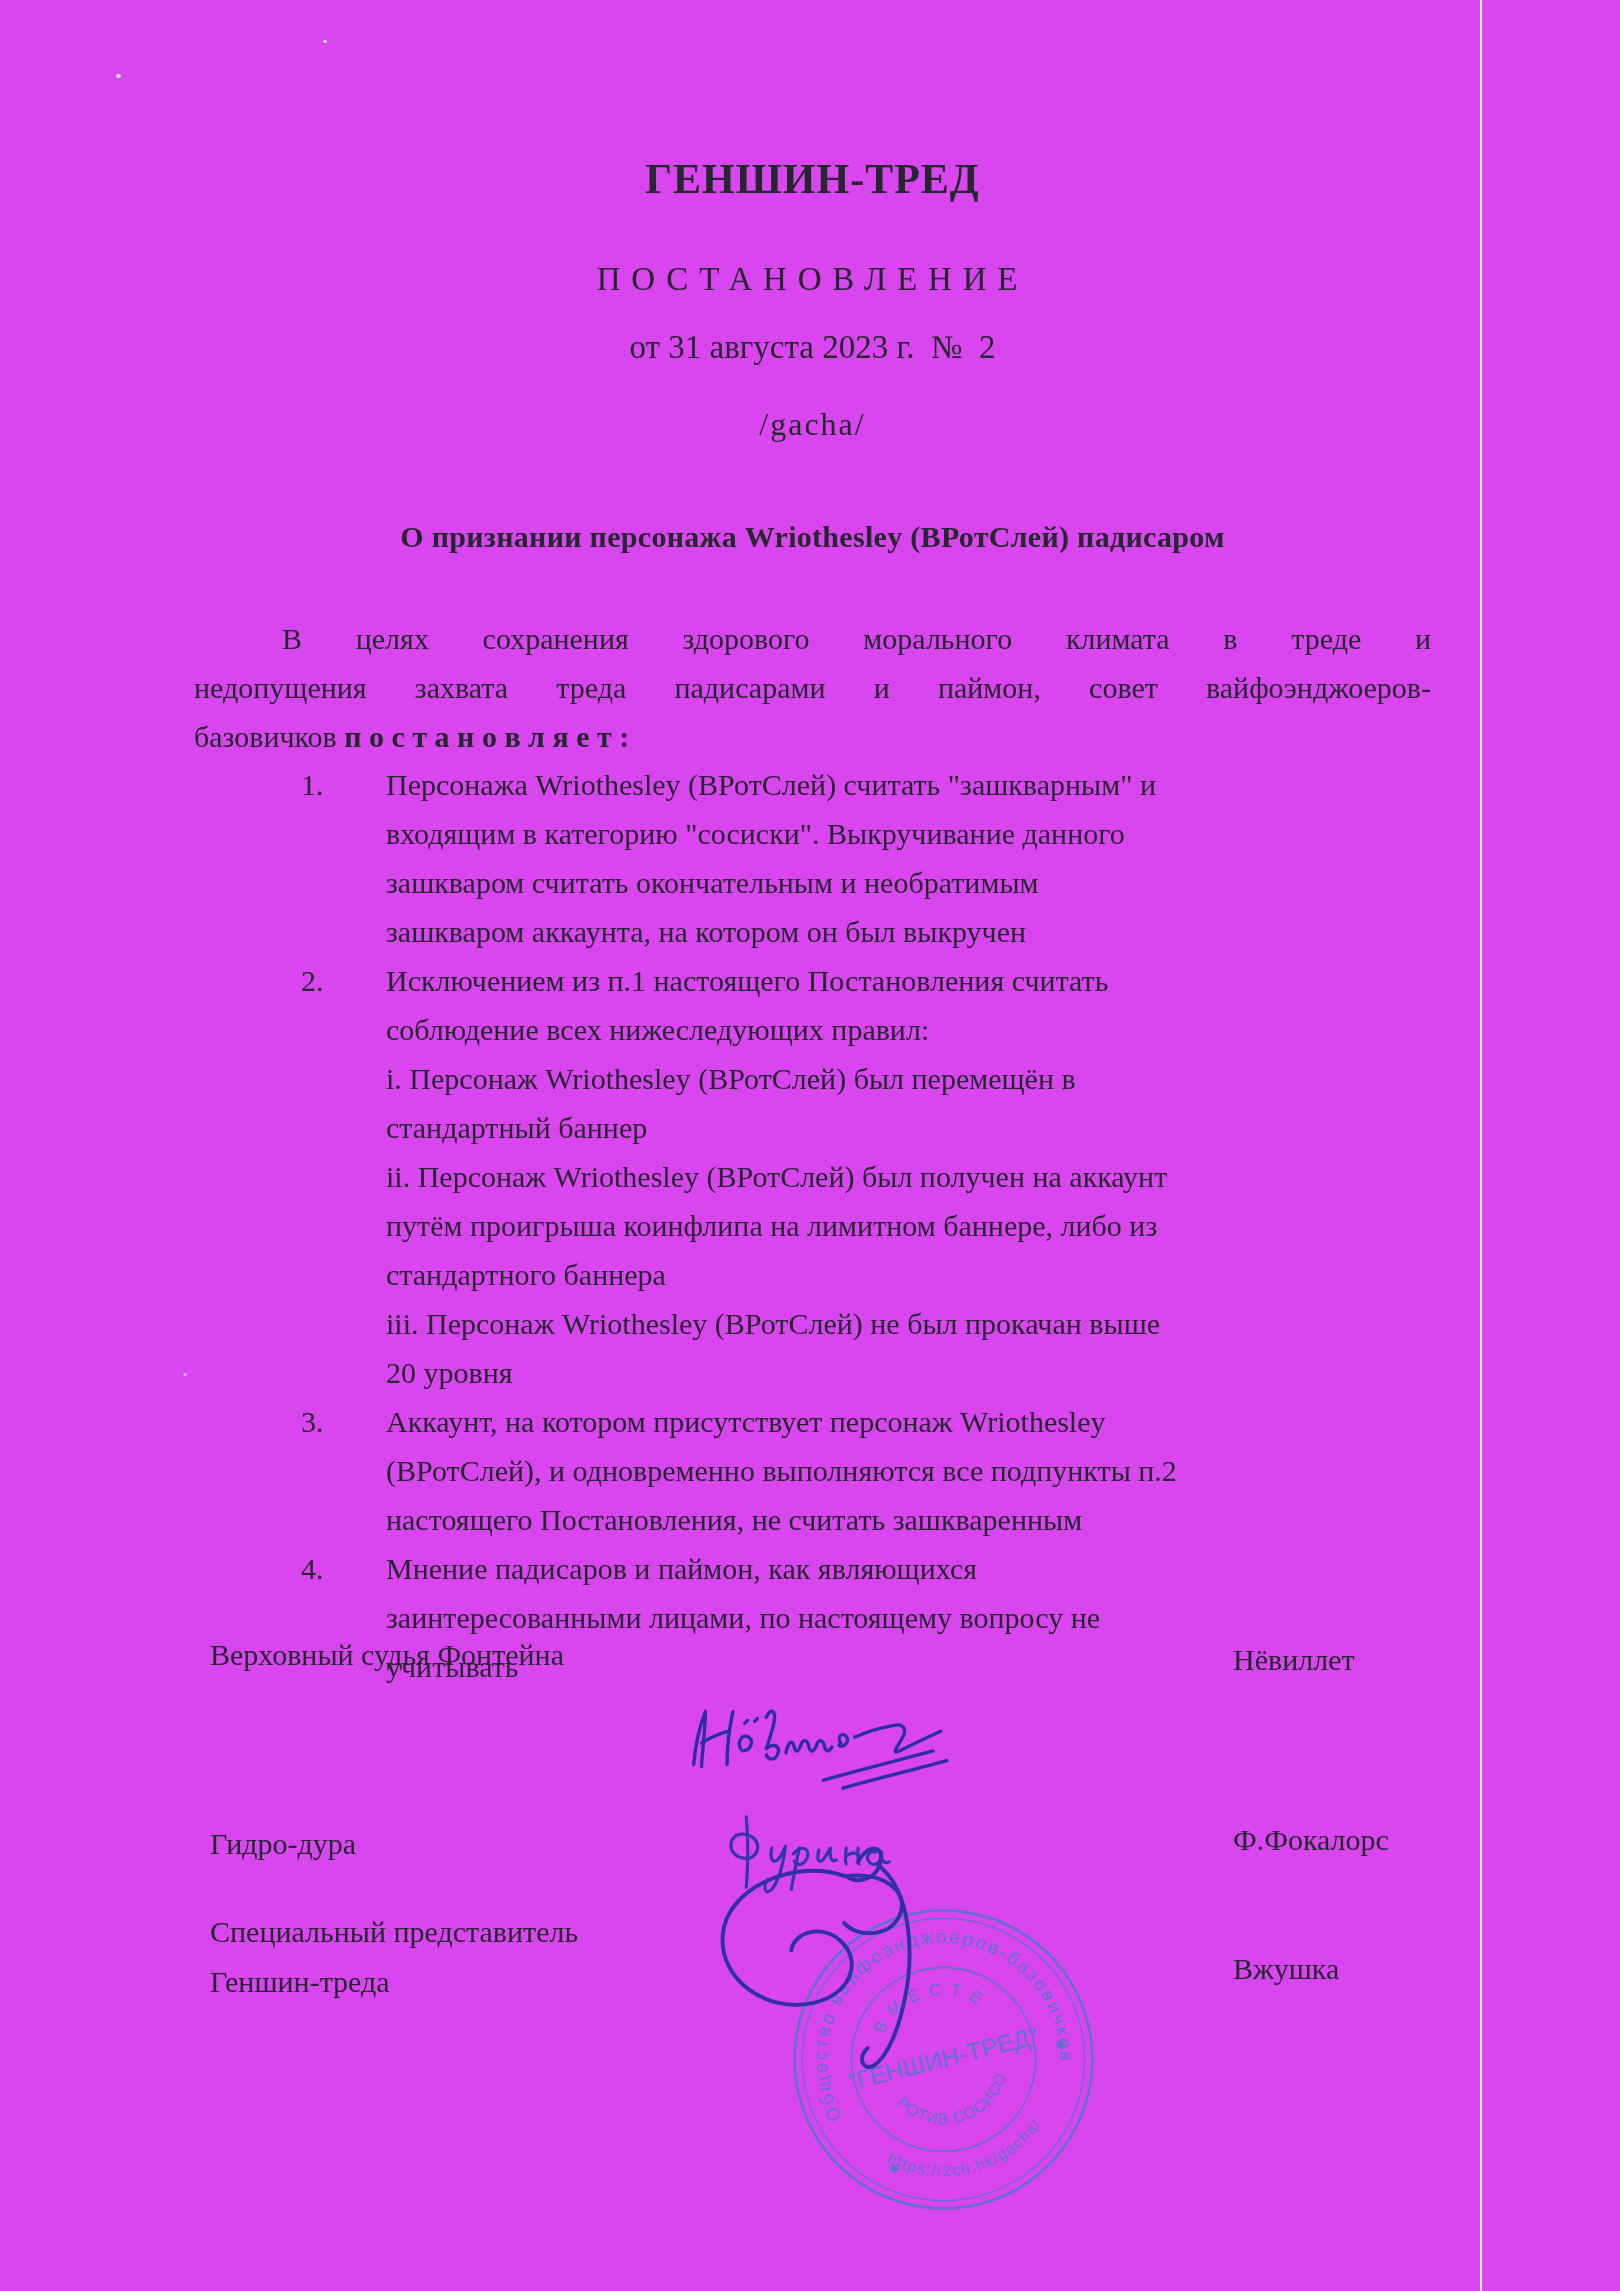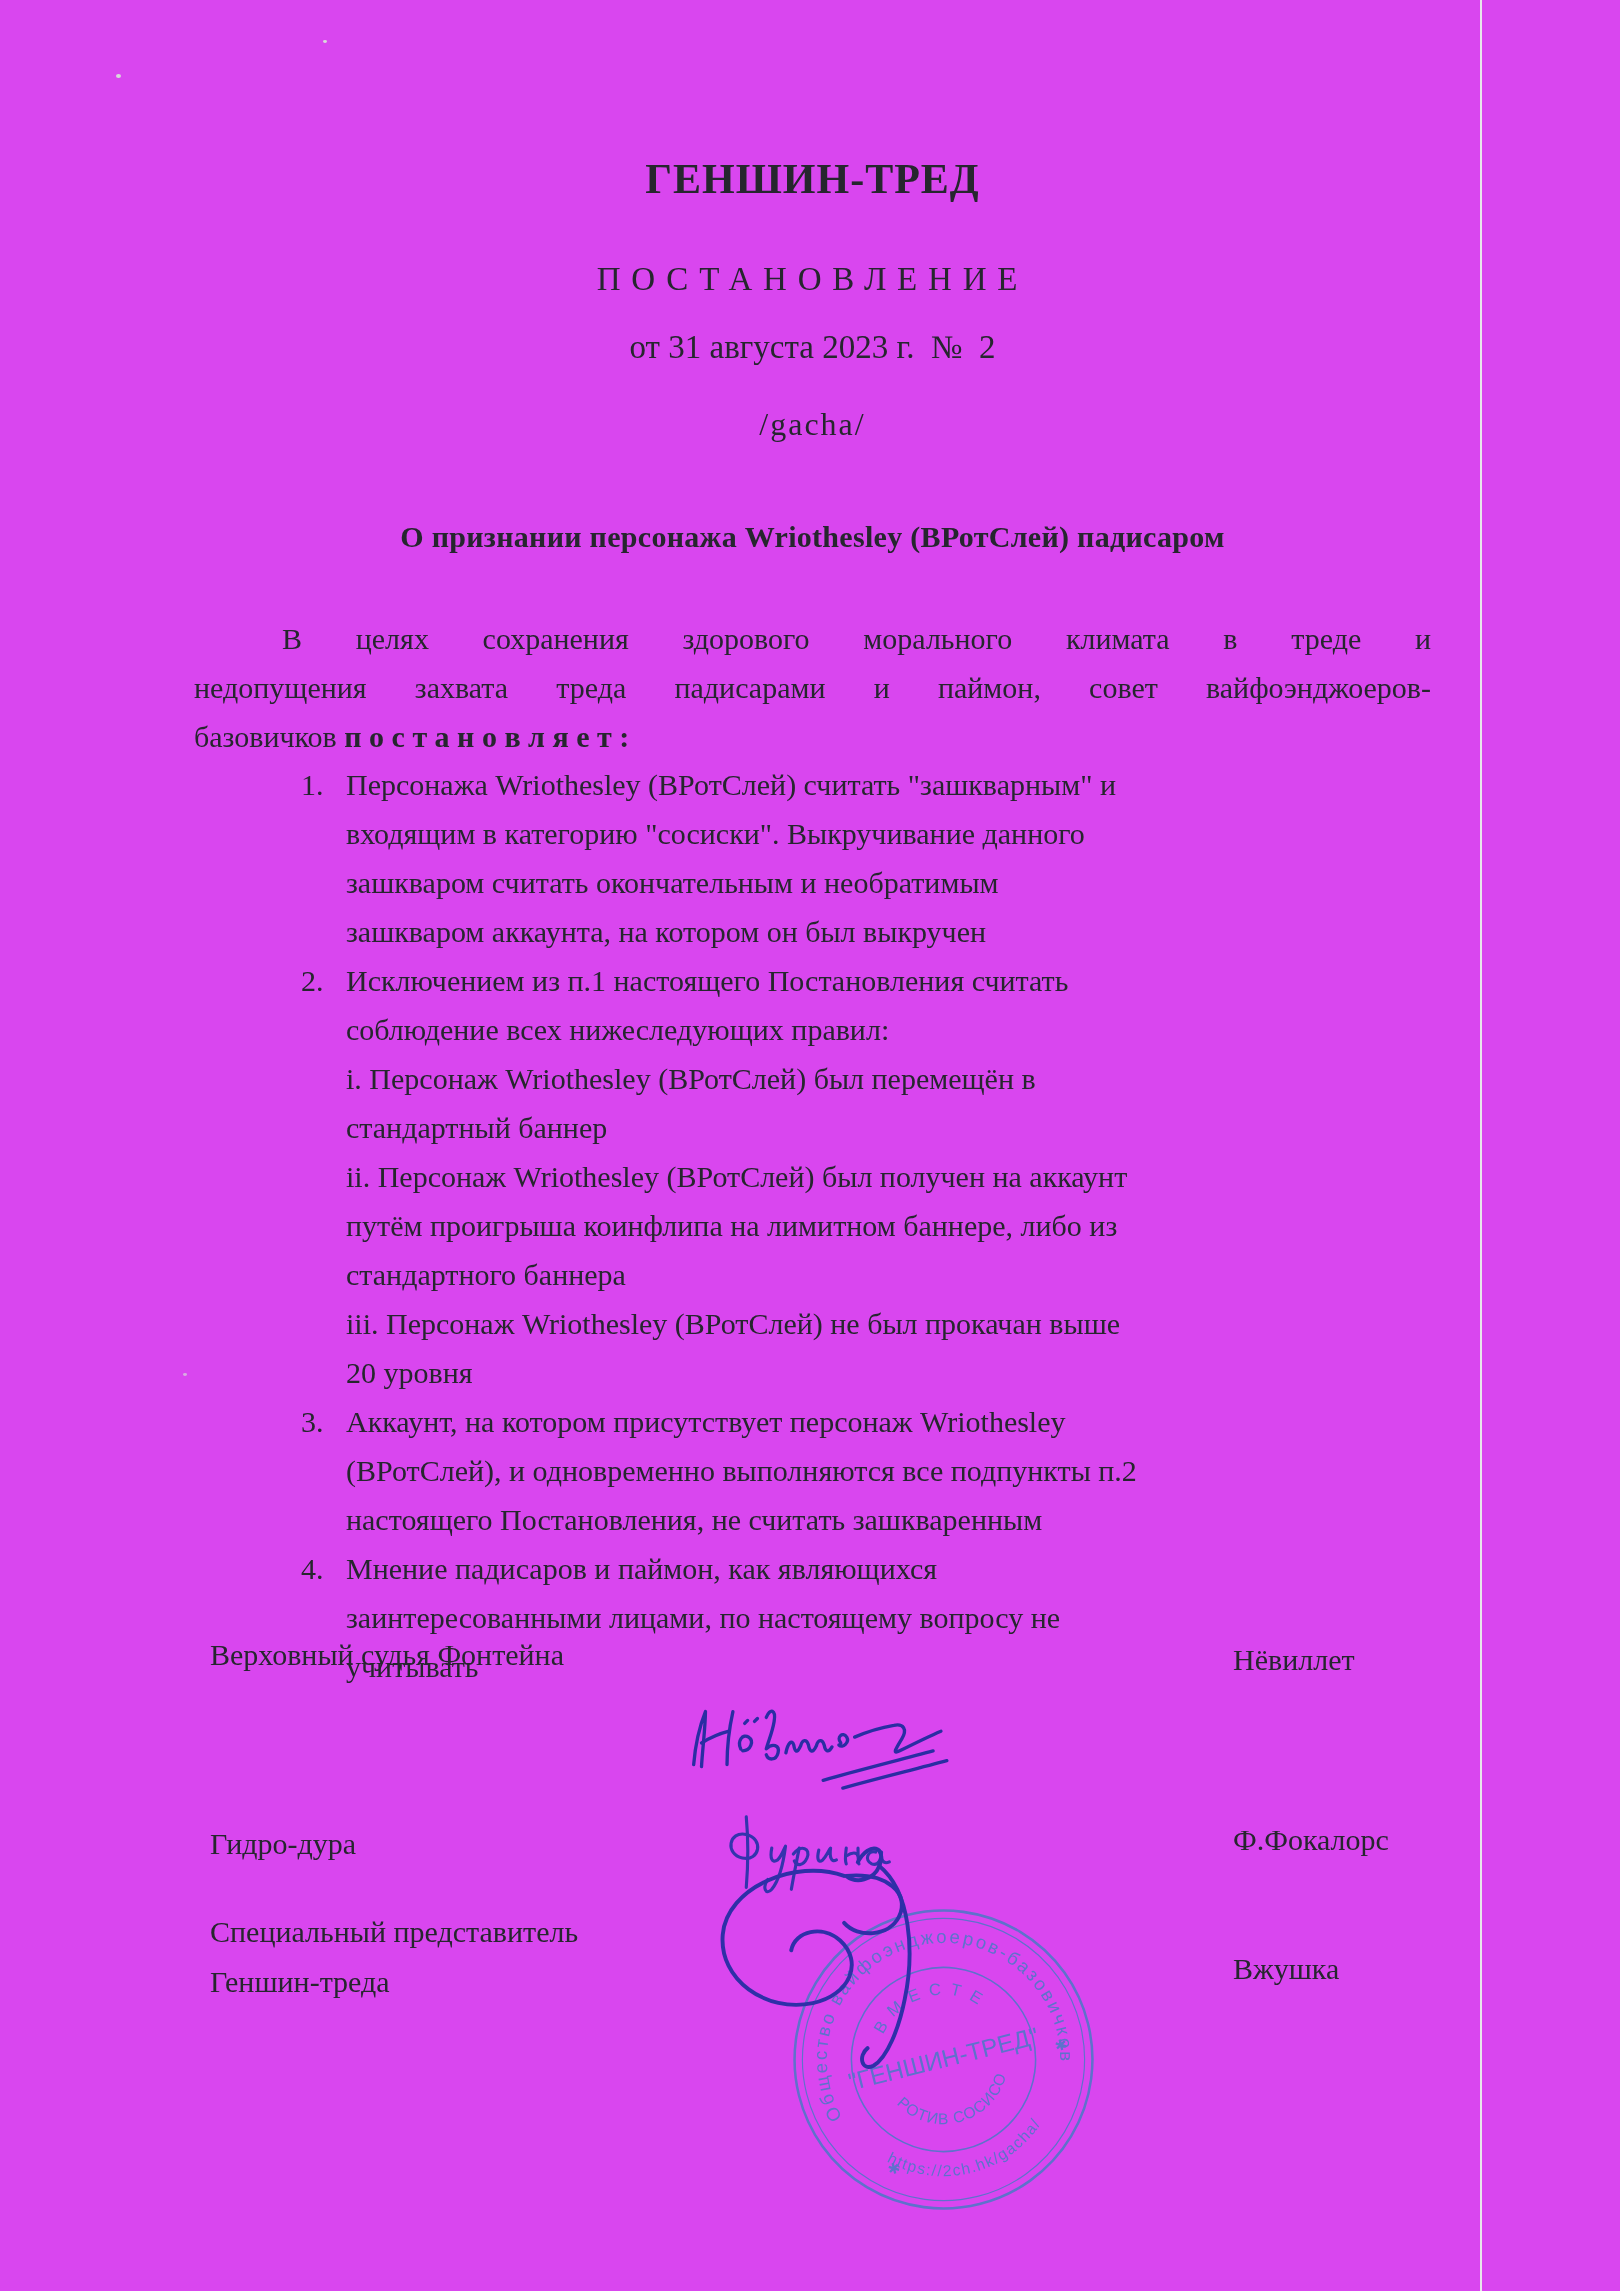--- a/index.html
+++ b/index.html
@@ -23,21 +23,21 @@
 
   .preamble{left:194px;top:614px;width:1237px;font-size:30px;line-height:49px;}
   .preamble .line{height:49px;}
   .jline{text-align:justify;text-align-last:justify;}
   .indent{padding-left:88px;box-sizing:border-box;}
   .spaced-bold{font-weight:bold;}
 
   .decree-list{left:346px;top:760px;width:1093px;font-size:30px;line-height:49px;}
   .decree-item{position:relative;}
   .item-num{position:absolute;left:-45px;top:0;}
-  .decree-item .line{height:49px;white-space:nowrap;}
+  .decree-item .line{height:49px;white-space:nowrap;margin-left:40px;}
 
   .sig-label{left:210px;font-size:30px;}
   .sig-name{left:1233px;font-size:30px;}
 
   .script-svg{overflow:visible;}
   .script-svg path{fill:none;stroke-linecap:round;stroke-linejoin:round;}
 
   #stamp-svg{transform:rotate(-14deg);opacity:0.85;}
   #stamp-svg circle{fill:none;}
   #stamp-svg text{font-family:"Liberation Sans", sans-serif;}

